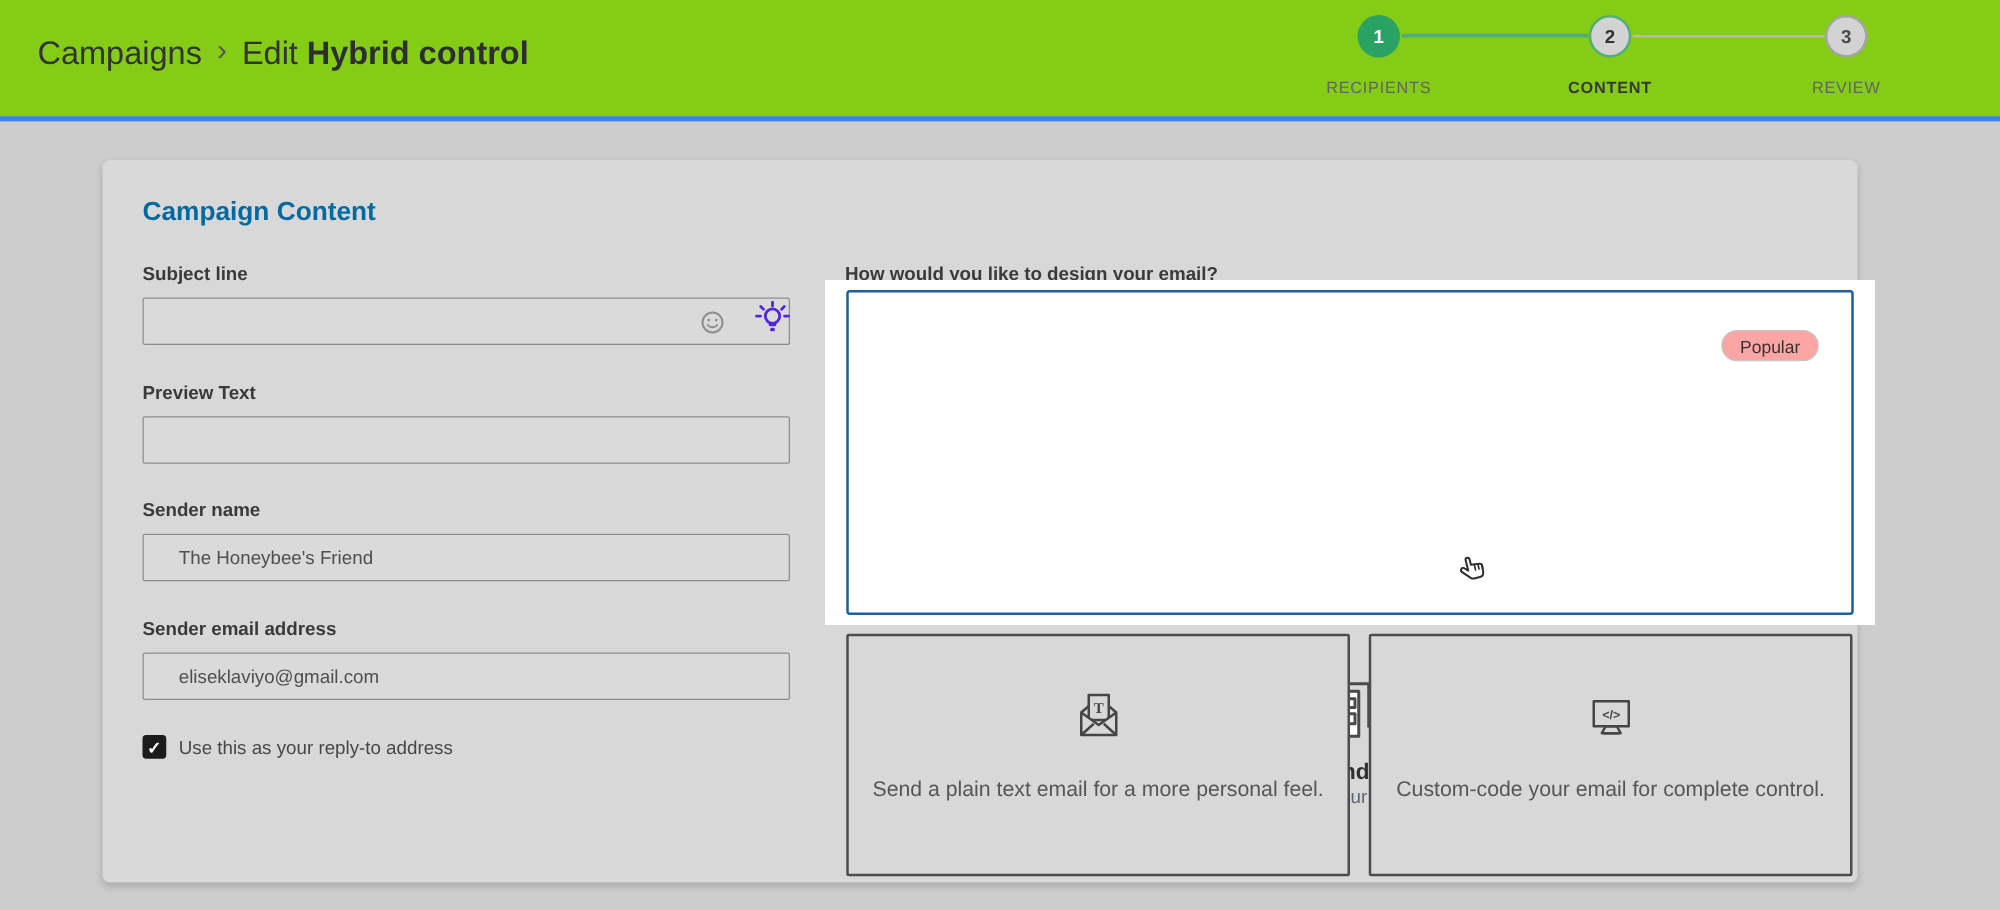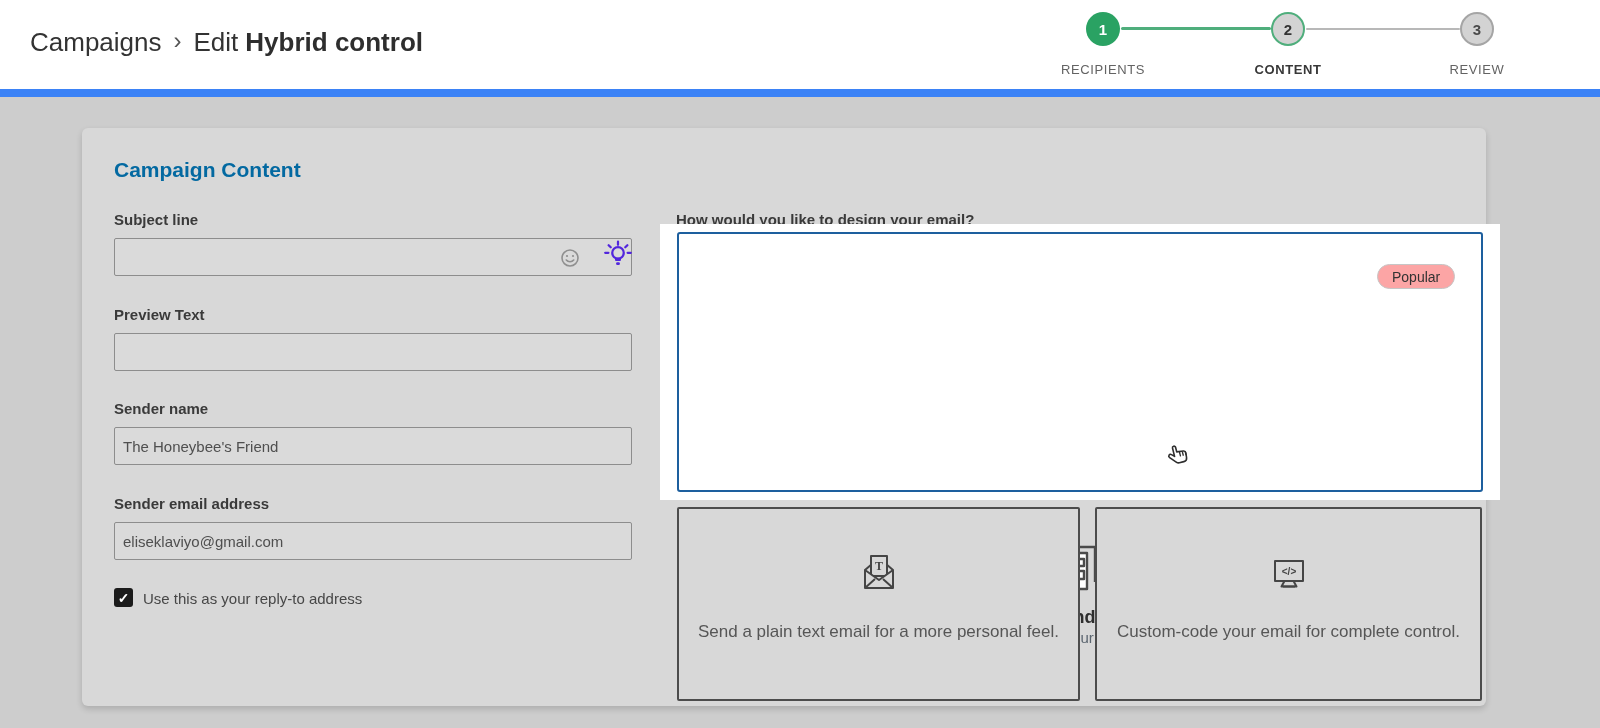--- a/index.html
+++ b/index.html
@@ -1,21 +1,21 @@
 <!DOCTYPE html>
 <html><head>
 <meta charset="utf-8">
 <style>
   * { margin:0; padding:0; box-sizing:border-box; }
   html,body { width:1600px; height:728px; }
   body { font-family:"Liberation Sans", sans-serif; background:#cdcdcd; position:relative; overflow:hidden; }
   .page { position:absolute; left:0; top:0; width:1600px; height:728px; }
 
   
-  .header { position:absolute; left:0; top:0; width:1600px; height:97px; background:#ffffff; border-bottom:8px solid #3b82f6; }
+  .header { position:absolute; left:0; top:0; width:1600px; height:97px; background:#84cc16; border-bottom:4px solid #3b82f6; }
   .breadcrumb { position:absolute; left:30px; top:27px; font-size:26px; color:#333; display:flex; align-items:center; }
   .crumb-sep { color:#555; font-size:24px; padding:0 12px; position:relative; top:-2px; }
   .crumb-bold { font-weight:bold; color:#2e2e2e; margin-left:7px; }
 
   
   .step-line { position:absolute; top:27px; height:3px; border-radius:2px; }
   .line-green { left:1121px; width:150px; background:#4fae7c; }
   .line-gray  { left:1306px; width:154px; background:#b8b8b8; height:2px; top:28px; }
   .step-circle { position:absolute; top:12px; width:34px; height:34px; border-radius:50%; display:flex; align-items:center; justify-content:center; font-size:15px; font-weight:bold; }
   .c1 { left:1086px; background:#2aa263; color:#fff; }
@@ -24,21 +24,21 @@
   .step-label { position:absolute; top:62px; transform:translateX(-50%); font-size:13px; letter-spacing:.6px; color:#636363; white-space:nowrap; }
   .l1 { left:1103px; } .l2 { left:1288px; font-weight:bold; color:#383838; } .l3 { left:1477px; }
 
   
   .panel { position:absolute; left:82px; top:128px; width:1404px; height:578px; background:#d8d8d8; border-radius:6px; box-shadow:0 3px 6px rgba(0,0,0,.16); }
   .panel-title { position:absolute; left:114px; top:158px; font-size:21px; font-weight:bold; color:#0369a1; }
   .field-label { position:absolute; font-size:15px; font-weight:bold; color:#3a3a3a; }
   .t-subject { left:114px; top:211px; } .t-preview { left:114px; top:306px; }
   .t-sname { left:114px; top:400px; } .t-semail { left:114px; top:495px; }
   .t-design { left:676px; top:211px; }
-  .txt-input { position:absolute; left:114px; width:518px; height:38px; border:1px solid #8d8d8d; background:#dadada; border-radius:2px; font-family:"Liberation Sans",sans-serif; font-size:15px; color:#4f4f4f; padding:0 40px 0 8px; outline:none; }
+  .txt-input { position:absolute; left:114px; width:518px; height:38px; border:1px solid #8d8d8d; background:#dadada; border-radius:2px; font-family:"Liberation Sans",sans-serif; font-size:15px; color:#4f4f4f; padding:0 40px 0 28px; outline:none; }
   .i-subject { top:238px; } .i-preview { top:333px; } .i-sname { top:427px; } .i-semail { top:522px; }
   .emoji-ico { position:absolute; left:560px; top:248px; width:20px; height:20px; }
   .bulb-ico { position:absolute; left:602px; top:239px; width:32px; height:32px; }
 
   .checkbox { position:absolute; left:114px; top:588px; width:19px; height:19px; background:#1b1b1b; border-radius:3px; color:#fff; font-size:14px; font-weight:bold; display:flex; align-items:center; justify-content:center; }
   .check-label { position:absolute; left:143px; top:590px; font-size:15px; color:#474747; }
 
   
   .spotlight { position:absolute; left:660px; top:224px; width:840px; height:276px; background:#ffffff; }
   .card { position:absolute; text-align:center; }

